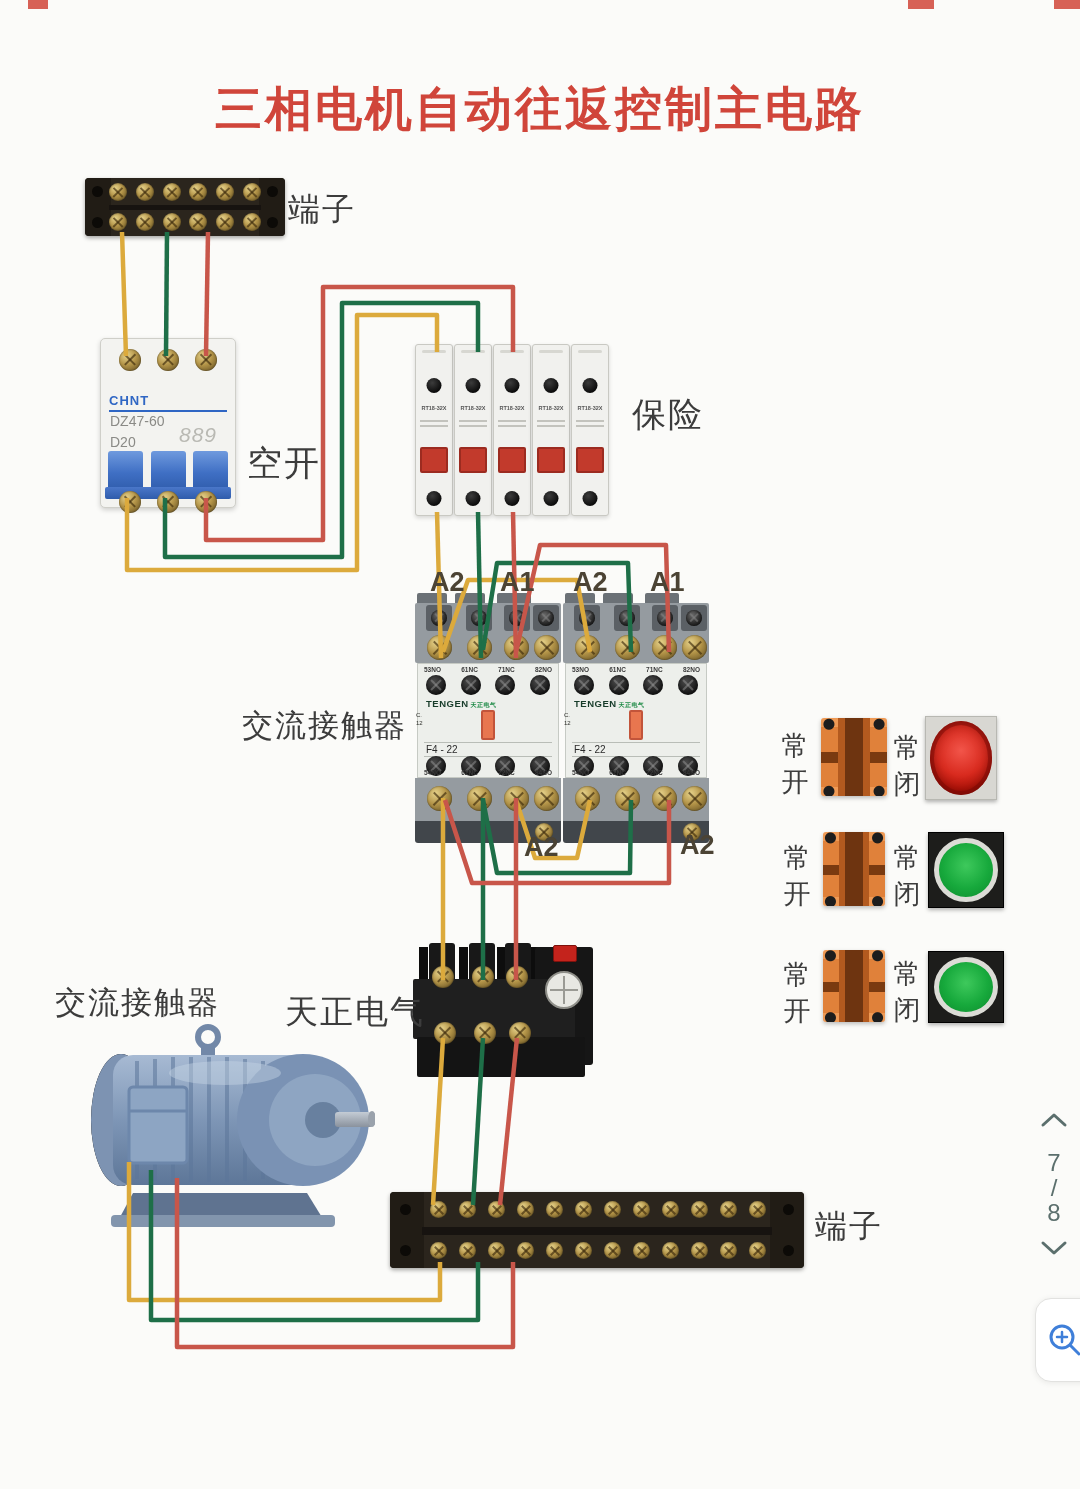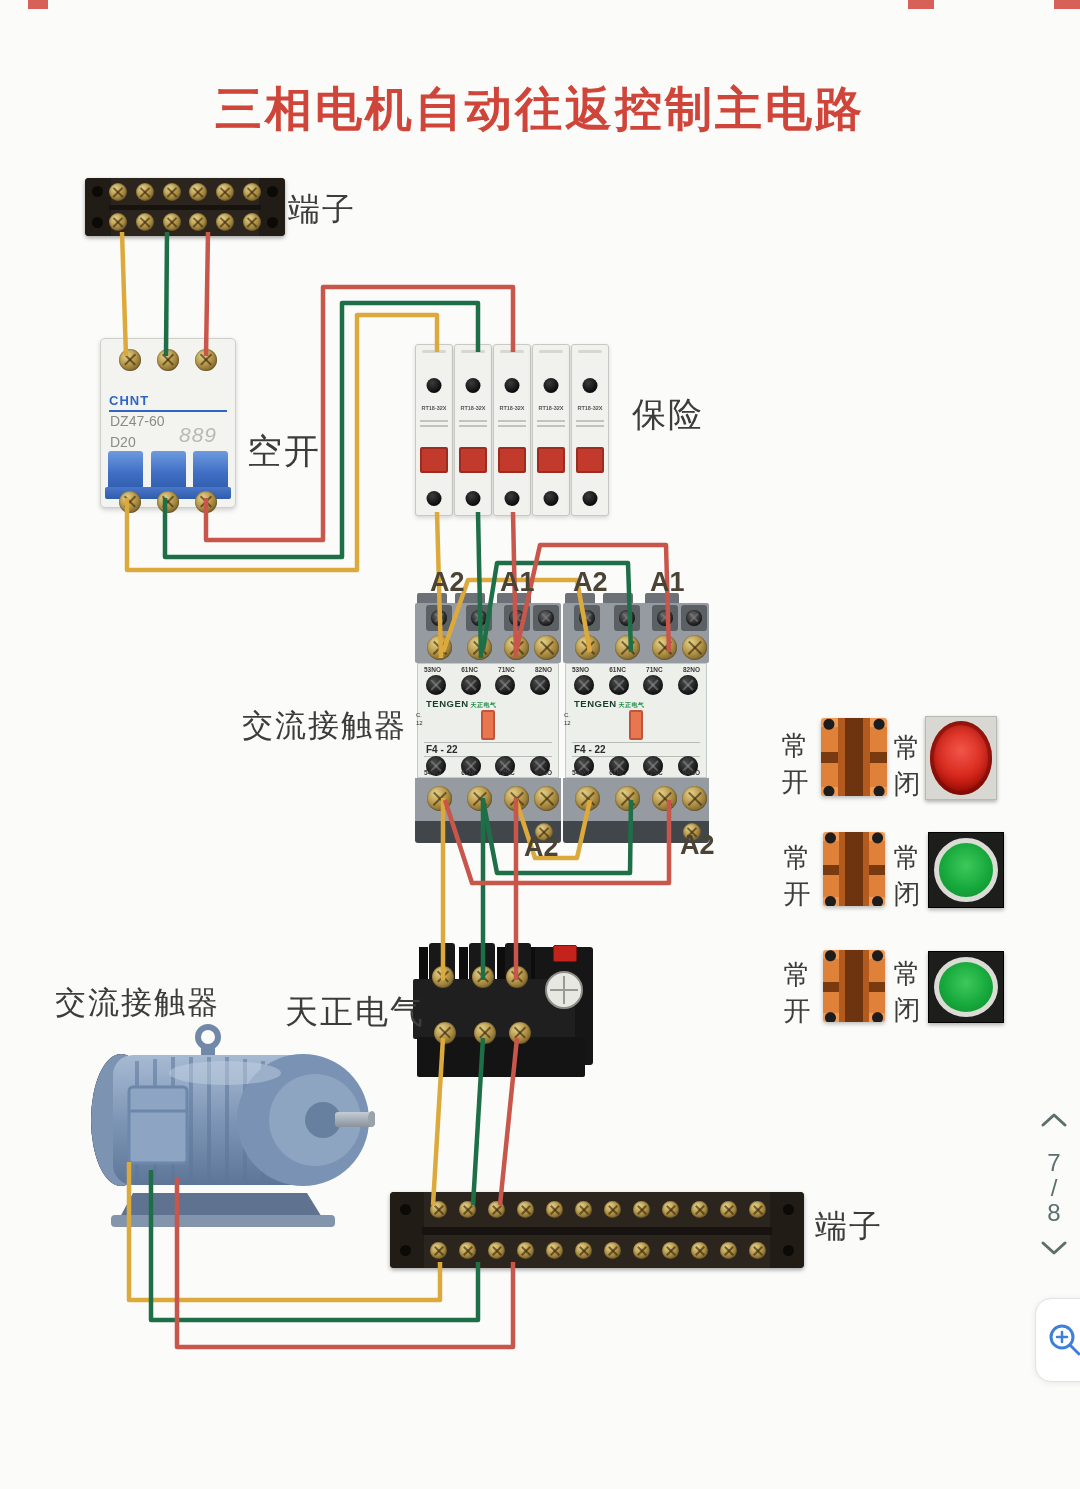--- a/index.html
+++ b/index.html
@@ -103,21 +103,21 @@
   .ct-codes.t{top:2px}.ct-codes.b{bottom:1px}
   .ct-screws{position:absolute;left:0;right:0;display:flex;justify-content:space-between;padding:0 8px}
   .ct-screws.t{top:11px}.ct-screws.b{top:92px}
   .ct-screws .screw{width:20px;height:20px}
   .ct-brand{position:absolute;left:8px;top:34px;font-size:9.5px;font-weight:bold;color:#173c2a;
     letter-spacing:.5px}
   .ct-brand i{font-style:normal;font-size:6px;color:var(--tengen-green);margin-left:2px}
   .ct-orange{position:absolute;left:50%;transform:translateX(-50%);top:46px;width:14px;height:30px;
     background:#e8764f;border:2px solid #c2543a;border-radius:2px}
   .ct-model{position:absolute;left:6px;top:78px;right:6px;border-top:1px solid #b9bdb7;
-    border-bottom:1px solid #b9bdb7;font-size:10px;font-weight:bold;color:#2b2b2b;padding:1px 2px}
+    border-bottom:1px solid #b9bdb7;font-size:10px;font-weight:normal;color:#2b2b2b;padding:1px 2px}
   .ct-lower{position:absolute;left:0;right:0;top:185px;height:43px;background:#959ba0}
   .ct-lower .bigscrew{top:8px}
   .ct-base{position:absolute;left:0;right:0;top:228px;height:22px;background:#41464b;border-radius:0 0 3px 3px}
   .ct-base .screw{position:absolute;right:8px;top:2px;width:18px;height:18px}
   .ct-side{position:absolute;left:1px;top:118px;font-size:6px;color:#30302c;line-height:1.4;z-index:3}
   .pin{position:absolute;color:#4b4334;font-size:27px;font-weight:bold;z-index:5}
 
   
   .relay{position:absolute;left:413px;top:943px;width:180px;height:140px;z-index:2}
   .rl-post{position:absolute;top:0;width:26px;height:42px;background:#181818;border-radius:3px}
@@ -263,21 +263,21 @@
       <div class="toggle"></div>
       <div class="toggle"></div>
     </div>
     <div class="bk-tiebar"></div>
     <div class="bk-term b">
       <div class="screw"></div>
       <div class="screw"></div>
       <div class="screw"></div>
     </div>
   </div>
-  <div class="lbl" style="left:247px;top:428px;font-size:35px">空开</div>
+  <div class="lbl" style="left:247px;top:440px;font-size:35px">空开</div>
 
   <div class="fusebank">
     <div class="fuse">
       <div class="fz-tab"></div>
         <div class="fz-dot t"></div>
       <div class="fz-txt">RT18-32X</div>
       <div style="position:absolute;left:0;right:0;top:72px">
           <div class="fz-bar"></div>
           <div class="fz-bar"></div>
         </div>

